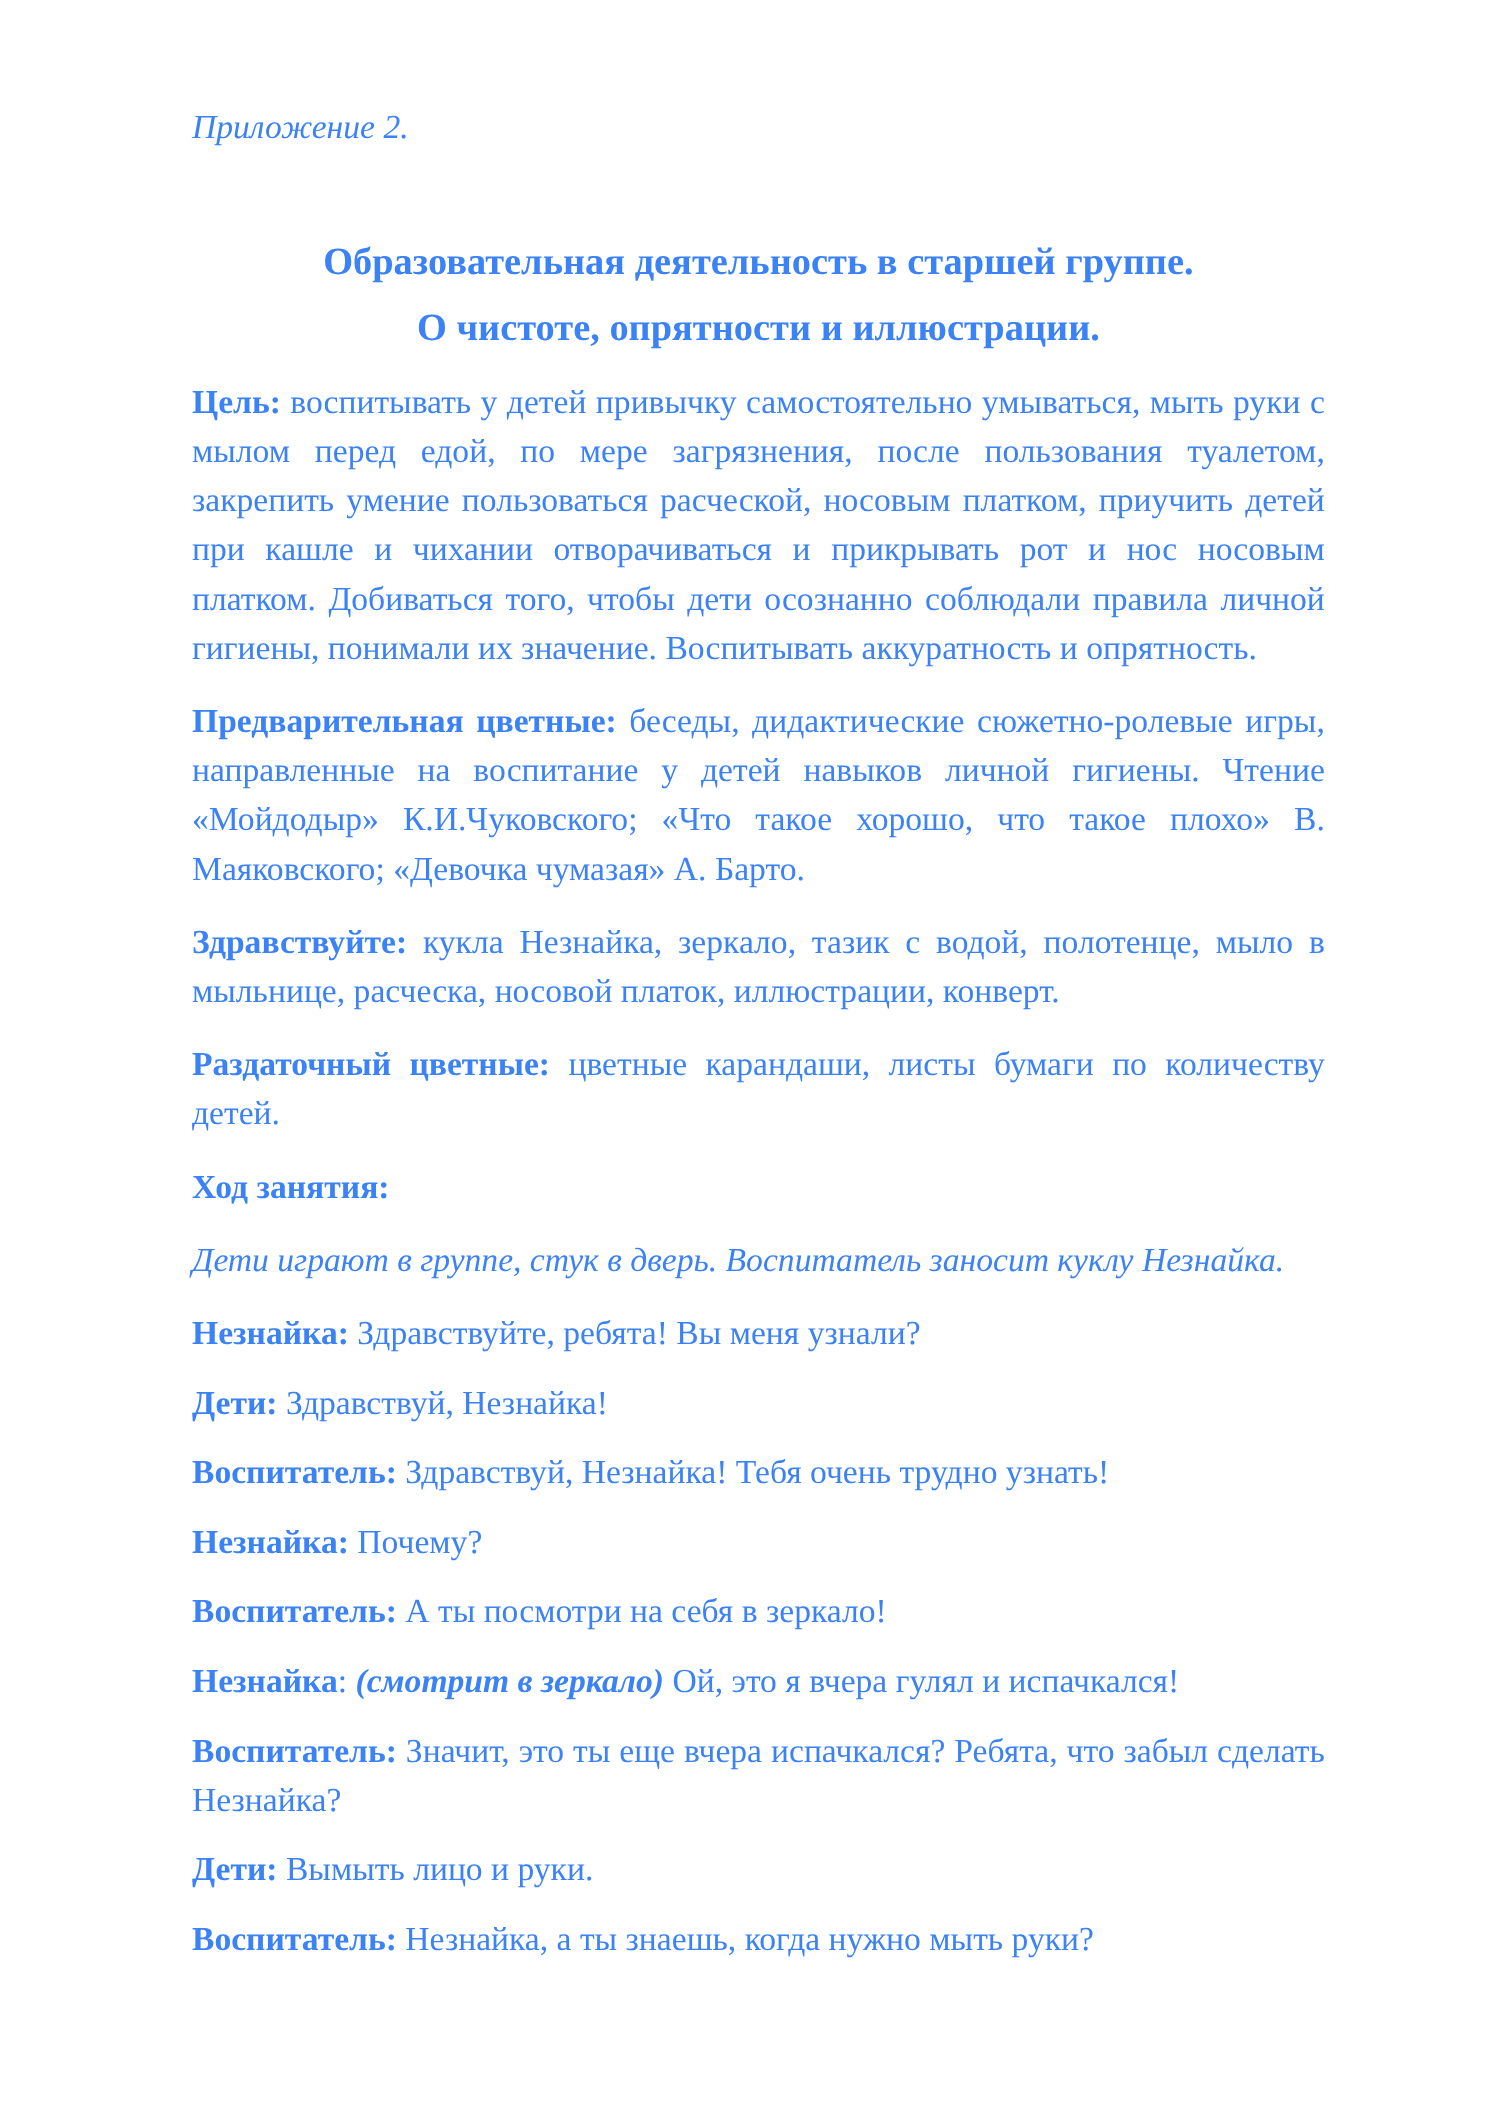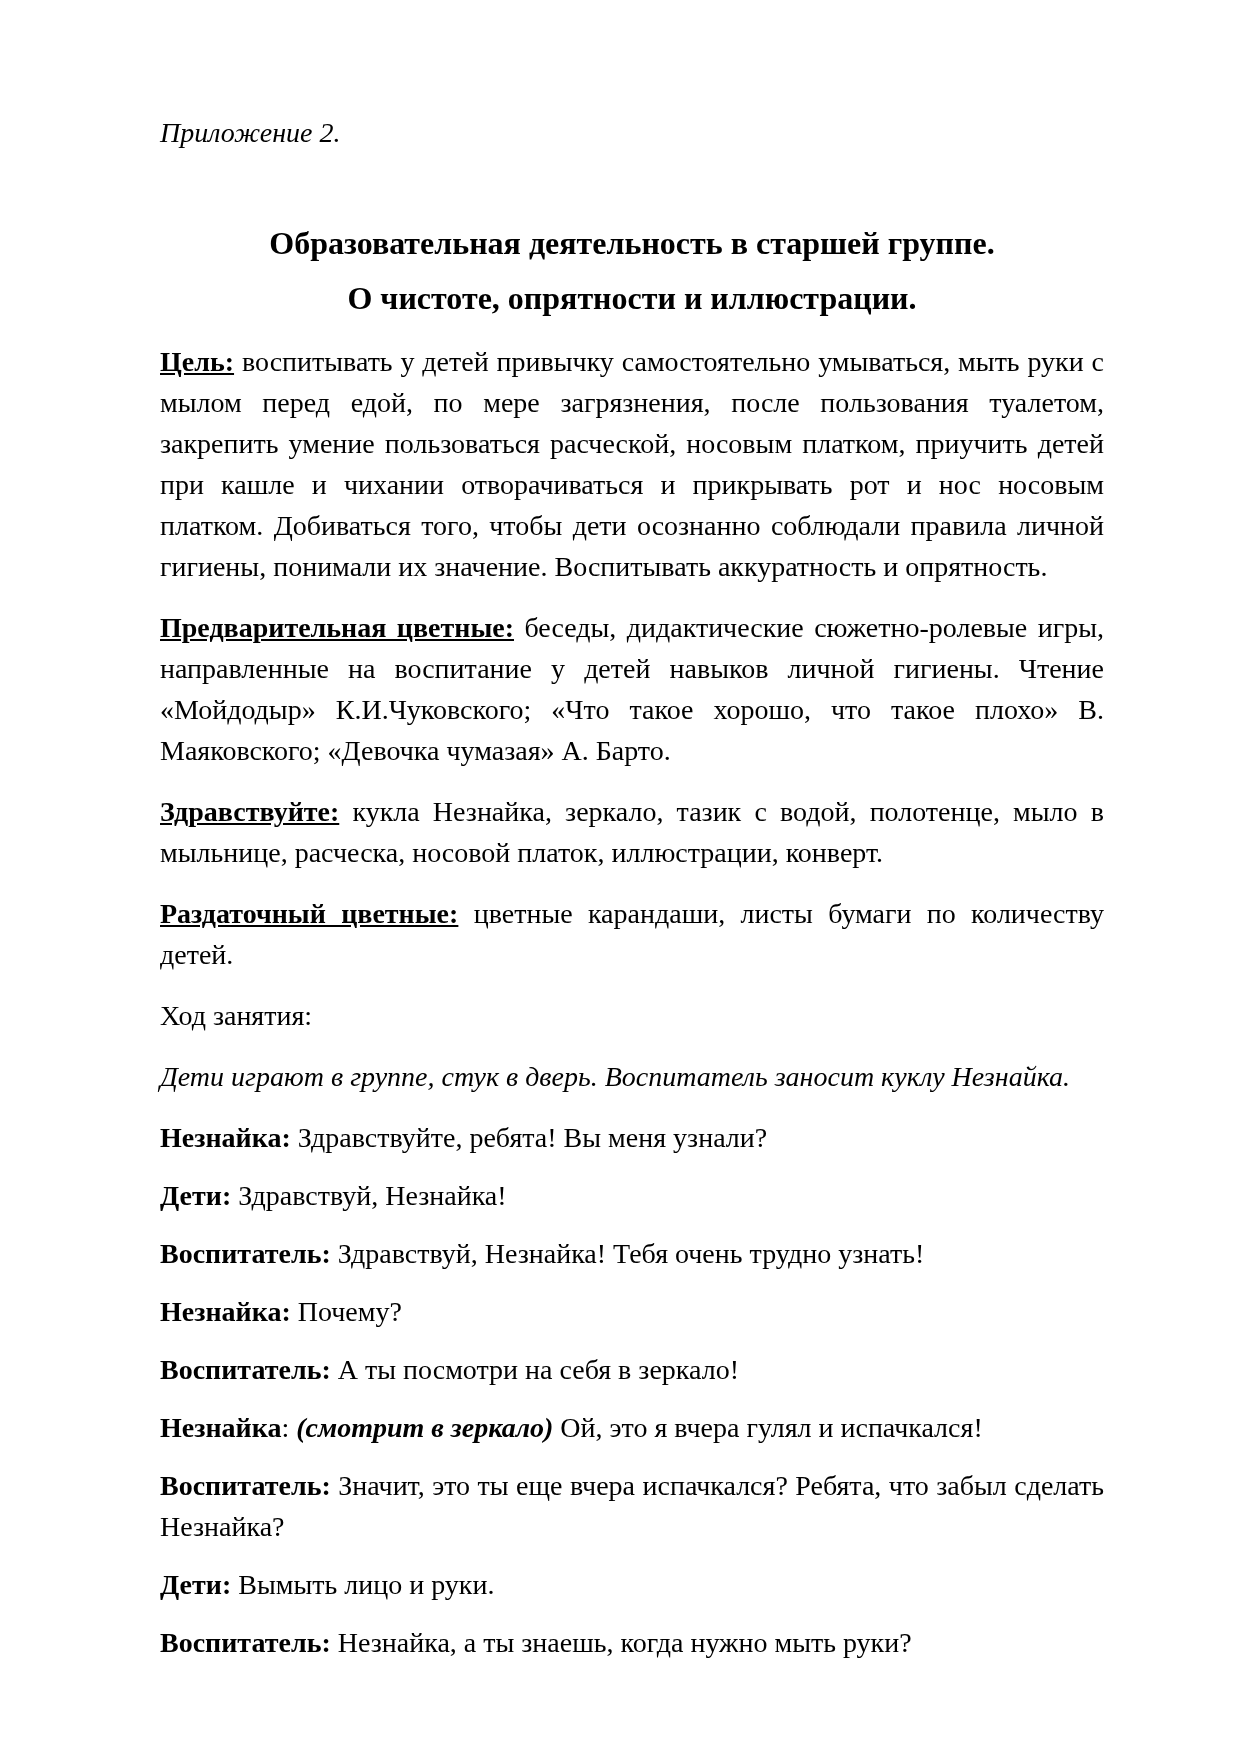--- a/index.html
+++ b/index.html
@@ -9,45 +9,45 @@
   }
   body {
     width: 1240px;
     height: 1754px;
     overflow: hidden;
   }
   .page {
     box-sizing: border-box;
     width: 1240px;
     height: 1646px;
-    padding: 112px 136px 60px 160px;
+    padding: 86px 136px 60px 160px;
     font-family: "Liberation Serif", "DejaVu Serif", serif;
     font-size: 28px;
     line-height: 41px;
-    color: #000000;
+    color: #3b82f6;
     background: #ffffff;
   }
   .appendix {
     font-style: italic;
     margin: 0 0 70px 0;
   }
   .title {
     font-weight: bold;
     text-align: center;
     font-size: 32px;
   }
   .title-1 { margin: 0 0 14px 0; }
   .title-2 { margin: 0 0 22px 0; }
   .para {
     text-align: justify;
     margin: 0 0 20px 0;
   }
-  .para b { font-weight: bold; text-decoration: underline; }
+  .para b { font-weight: bold; }
   .course-heading {
-    font-weight: normal;
+    font-weight: bold;
     margin: 0 0 20px 0;
   }
   .stage-direction {
     font-weight: normal;
     font-style: italic;
     margin: 0 0 20px 0;
   }
   .dialogue-para {
     text-align: justify;
     margin: 0 0 17px 0;

